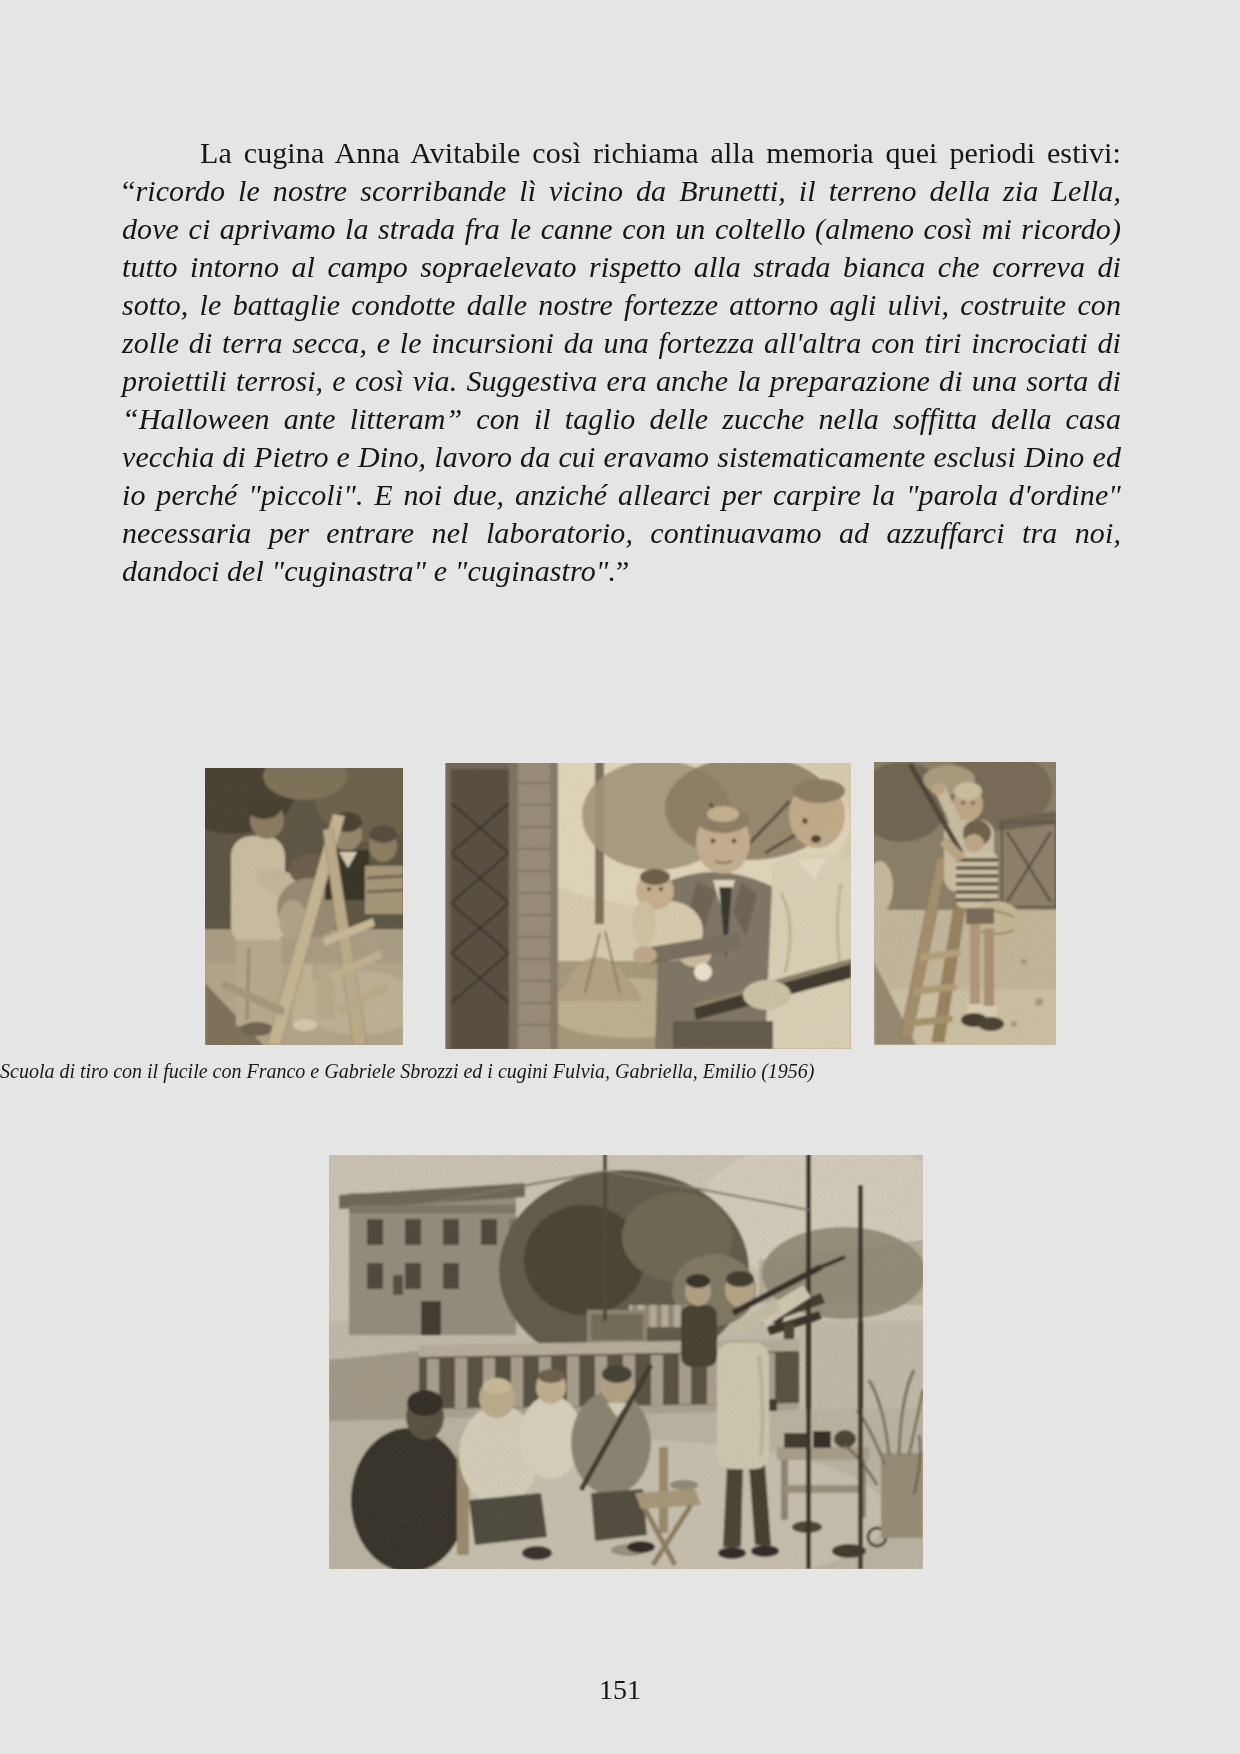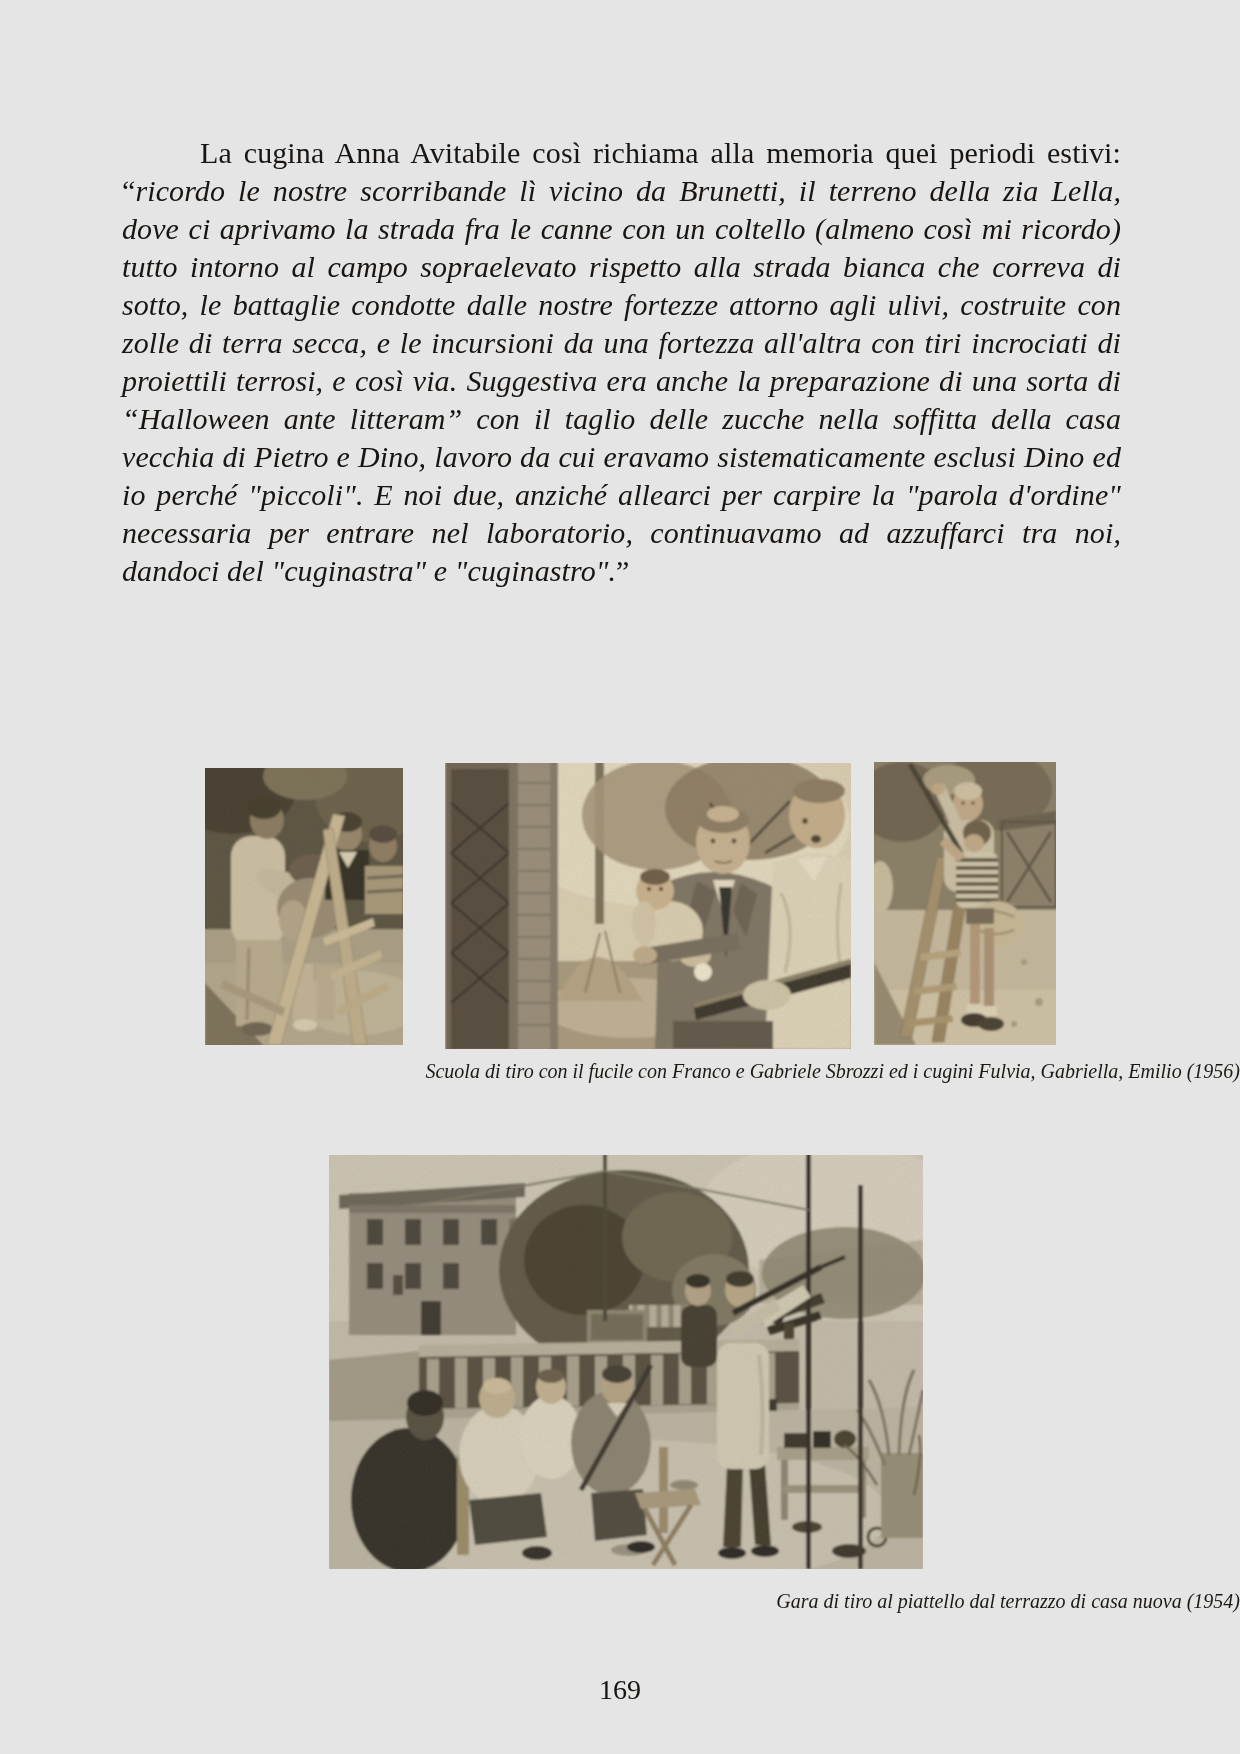--- a/index.html
+++ b/index.html
@@ -19,21 +19,21 @@
     line-height:38px;
     text-align:justify;
     text-indent:78px;
     letter-spacing:0.1px;
     color:#181512;
   }
   .body-text em{font-style:italic;}
   .photo{position:absolute;display:block;}
   .caption{
     position:absolute;left:0;width:1240px;
-    text-align:right;
+    text-align:left;
     font-style:italic;
     font-size:20px;
     line-height:26px;
     color:#1c1914;
     margin:0;
   }
   .caption-row{top:1058px;}
   .caption-large{top:1588px;}
   .page-number{
     position:absolute;left:0;top:1674px;width:1240px;
@@ -363,17 +363,16 @@
       <polygon points="402,170 446,144 452,155 408,182" fill="#c6bfa7"></polygon>
       <ellipse cx="411" cy="135" rx="15" ry="17" fill="#b8a686"></ellipse>
       <ellipse cx="411" cy="124" rx="14" ry="8" fill="#3e382c"></ellipse>
       <line x1="404" y1="158" x2="492" y2="112" stroke="#2e2a21" stroke-width="6"></line>
       <line x1="492" y1="112" x2="516" y2="102" stroke="#2e2a21" stroke-width="4"></line>
       <rect x="440" y="244" width="8" height="12" fill="#3a352b"></rect>
     </g>
     <rect x="0" y="0" width="594" height="414" filter="url(#grain)" opacity="0.5"></rect>
   </svg>
 
-  <p class="caption caption-large">Gara di tiro al piattello dal terrazzo di casa nuova (1954)</p>
-
-  <div class="page-number">169</div>
+
+  <div class="page-number">151</div>
 
 </div>
 
 </body></html>

